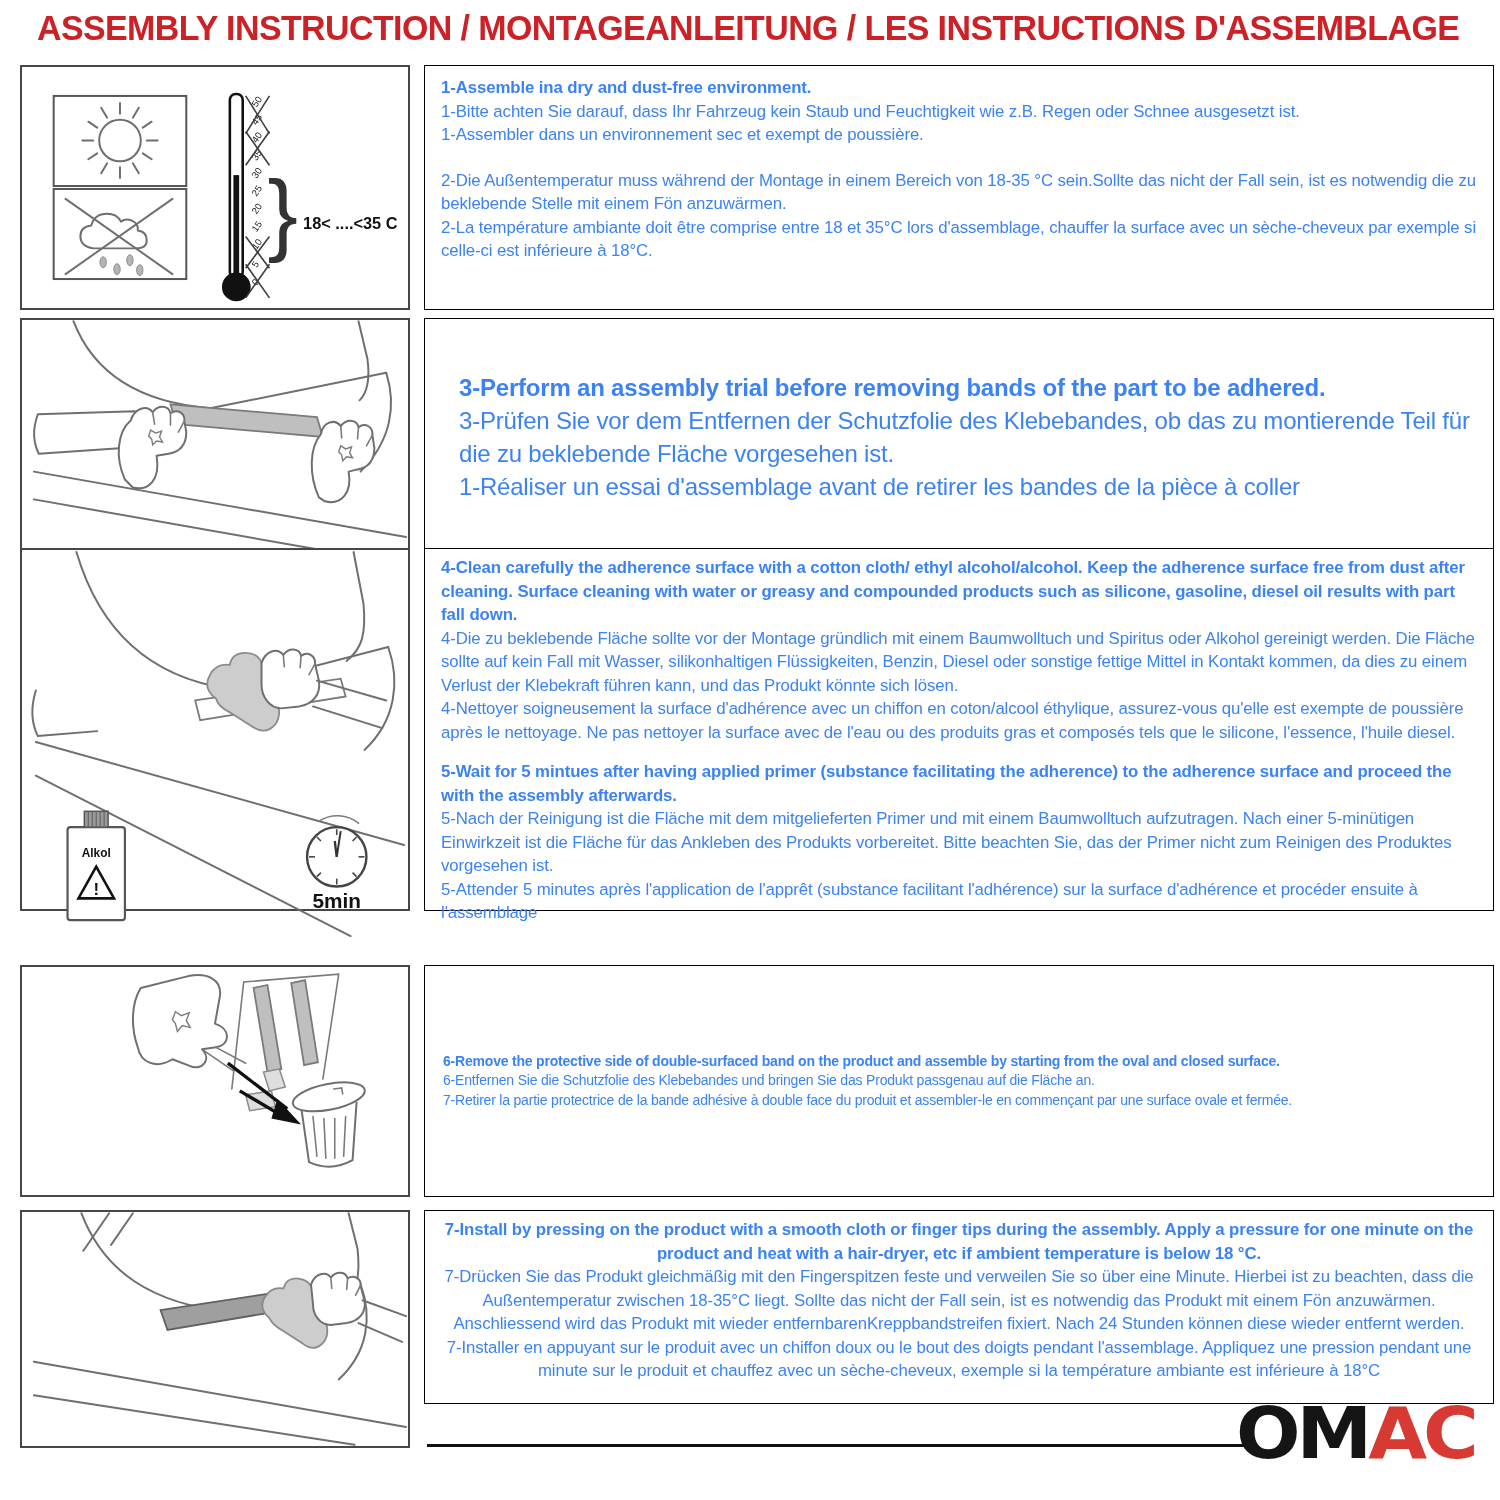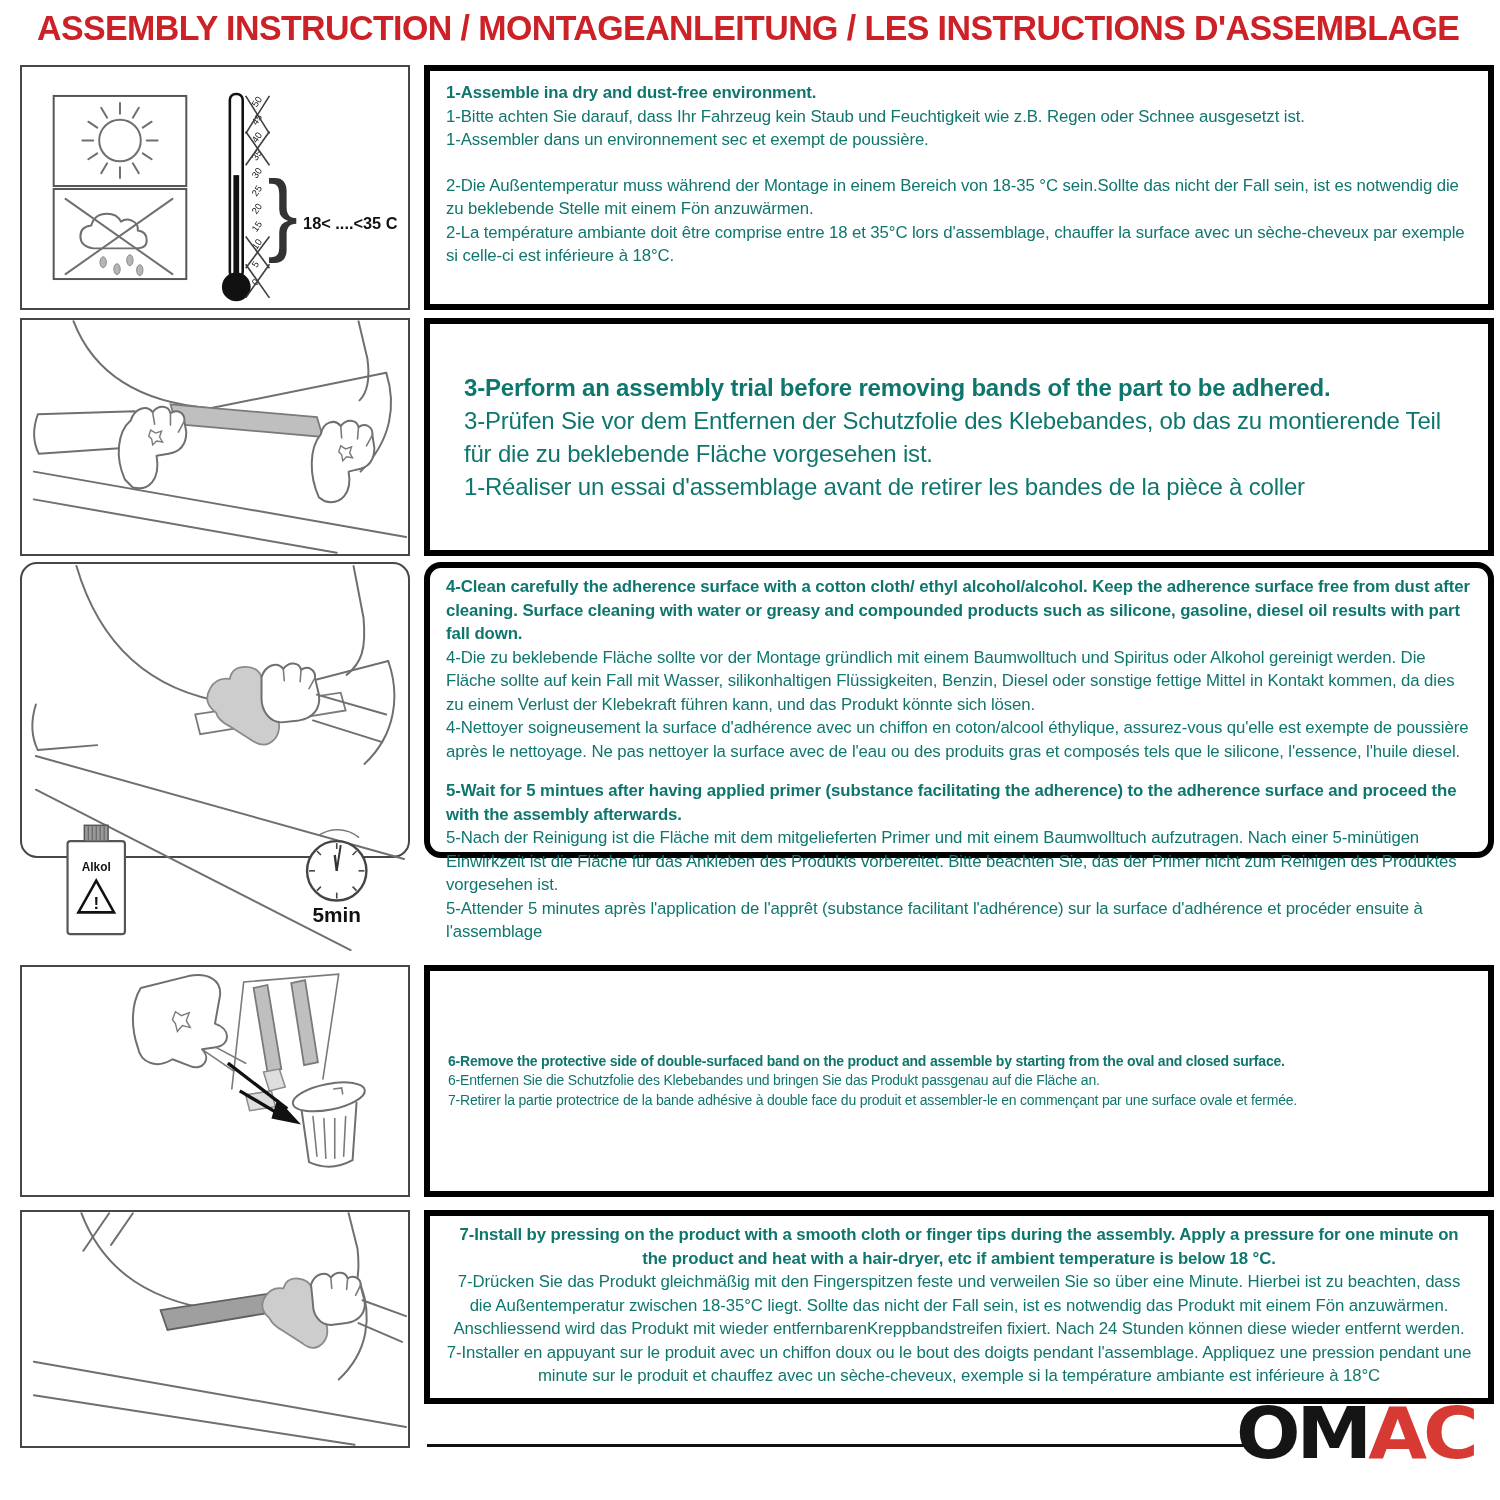--- a/index.html
+++ b/index.html
@@ -7,25 +7,25 @@
   .page { position:relative; width:1500px; height:1500px; background:#fff;
           font-family:"Liberation Sans", sans-serif; overflow:hidden; }
 
   .title { position:absolute; left:37px; top:8px; font-size:35px; font-weight:700;
            color:#cb2127; letter-spacing:-0.6px; white-space:nowrap;
            transform:scaleX(0.97); transform-origin:left top; }
 
   .illus-box { position:absolute; left:20px; width:390px; background:#fff;
                border:2px solid #474747; }
   .text-box  { position:absolute; left:424px; width:1070px; background:#fff;
-               border:6px solid #000000; color:#0f766e; }
+               border:1px solid #000000; color:#3b82f6; }
 
   .r1 { top:65px;  height:245px; }
   .r2 { top:318px; height:238px; }
-  .r3 { top:562px; height:296px;border-radius:17px; }
+  .r3 { top:548px; height:363px; }
   .r4 { top:965px; height:232px; }
   .r5l{ top:1210px; height:238px; }
   .r5t{ top:1210px; height:194px;text-align:center; }
 
   .pad-sm { padding:10px 16px 6px 16px; }
   .pad-xs { padding:7px 16px 4px 16px; }
   .center-col { display:flex; flex-direction:column; justify-content:center; padding:0 18px; }
 
   .t-sm p { font-size:16.8px; line-height:1.4; letter-spacing:-0.1px; }
   .t-lg p { font-size:24px; line-height:1.38; letter-spacing:-0.2px;margin-left:16px; }

